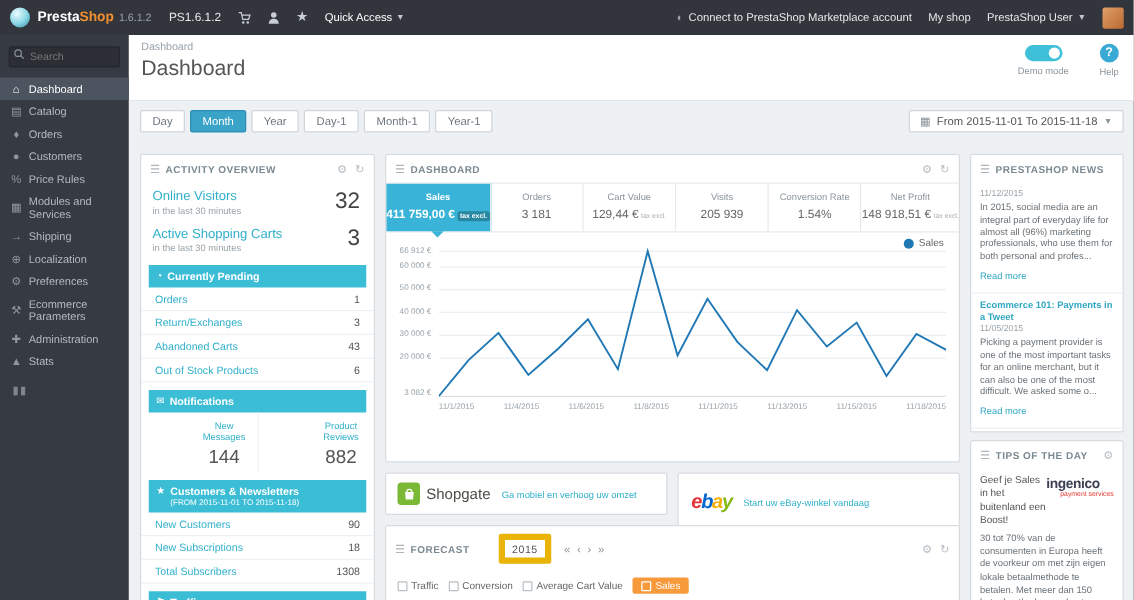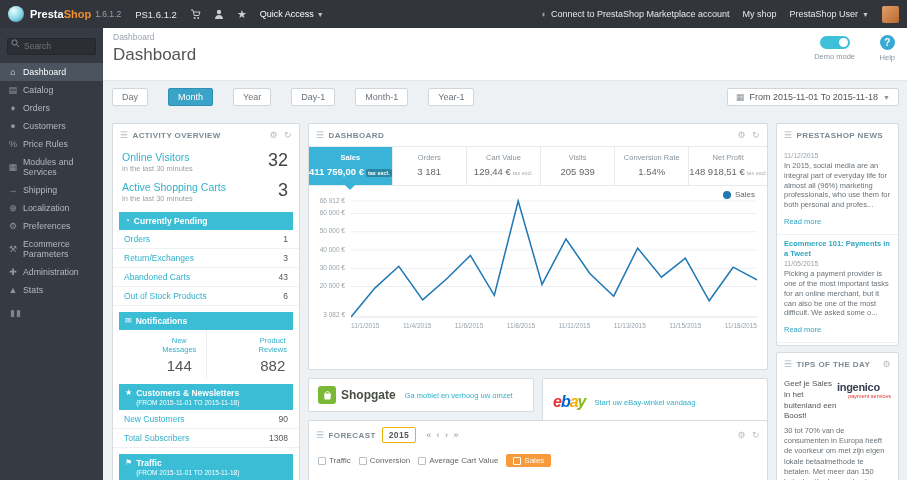--- a/index.html
+++ b/index.html
@@ -36,21 +36,21 @@
   .breadcrumb { font-size:8.5px; color:#9aa3ab; }
   .page-title { font-size:17px; color:#555; margin-top:3px; font-weight:400; }
   .demo-wrap { position:absolute; top:8px; right:52px; text-align:center; }
   .toggle { width:30px; height:13px; border-radius:7px; background:#3ec1d8; position:relative; margin:0 auto; cursor:pointer; }
   .toggle .knob { position:absolute; right:2px; top:2px; width:9px; height:9px; border-radius:50%; background:#fff; }
   .mini-label { font-size:7.5px; color:#8b959c; margin-top:3px; }
   .help-wrap { position:absolute; top:7px; right:12px; text-align:center; }
   .help-circle { width:15px; height:15px; border-radius:50%; background:#3aa9d4; color:#fff; font-size:10px; font-weight:bold; line-height:15px; text-align:center; margin:0 auto; cursor:pointer; }
 
   
-  .filters { position:absolute; top:88px; left:112px; right:8px; display:flex; gap:20px; align-items:center; }
+  .filters { position:absolute; top:88px; left:112px; right:8px; display:flex; gap:4px; align-items:center; }
   .fbtn { padding:3px 9px; background:#fff; border:1px solid #cfd5d9; border-radius:2px; color:#6c757d; font-size:9px; cursor:pointer; }
   .fbtn.active { background:#3aa3c8; border-color:#2f8fb3; color:#fff; }
   .daterange { margin-left:auto; display:flex; align-items:center; gap:5px; background:#fff; border:1px solid #cfd5d9; border-radius:2px; padding:3px 8px; font-size:9px; color:#555; cursor:pointer; }
   .cal-icon { color:#8b959c; font-size:9px; }
 
   
   .panel { position:absolute; background:#fff; border:1px solid #d8dcdf; border-radius:2px; overflow:hidden; }
   .panel-h { display:flex; align-items:center; gap:4px; padding:6px 7px; font-size:8px; font-weight:bold; color:#7b8a92; letter-spacing:.4px; }
   .ph-icon { color:#aeb6bc; font-size:9px; font-weight:normal; }
   .ph-icons { margin-left:auto; display:flex; gap:6px; color:#b6bdc3; font-size:9px; font-weight:normal; }
@@ -91,29 +91,29 @@
   .legend-dot { width:8px; height:8px; border-radius:50%; background:#1f77b4; }
   .y-axis { position:absolute; left:0; top:12px; width:38px; height:122px; }
   .y-axis div { position:absolute; right:2px; font-size:6.5px; color:#99a3aa; }
   .plot { margin:0 10px 0 42px; height:122px; }
   .plot svg { display:block; width:100%; height:122px; }
   .x-axis { margin:2px 10px 0 42px; display:flex; justify-content:space-between; font-size:6.5px; color:#99a3aa; }
 
   
   #shopgate { left:308px; top:378px; width:226px; height:34px; display:flex; align-items:center; padding:0 9px; }
   .sg-logo { width:18px; height:18px; background:#7ab835; border-radius:3px; margin-right:5px; display:flex; align-items:center; justify-content:center; flex:0 0 auto; }
-  .sg-name { font-size:12px; color:#4a4f45; font-weight:bold; }
+  .sg-name { font-size:12px; color:#4a4f45; font-weight:normal; }
   .mod-link { color:#31b0cb; font-size:7.5px; margin-left:9px; line-height:1.2; cursor:pointer; }
   #ebay { left:542px; top:378px; width:226px; height:48px; display:flex; align-items:center; padding:0 10px; }
   .ebay-logo { font-size:16px; font-weight:bold; font-style:italic; letter-spacing:-1px; }
   .ebay-logo .e1{color:#e53238;} .ebay-logo .e2{color:#0064d2;} .ebay-logo .e3{color:#f5af02;} .ebay-logo .e4{color:#86b817;}
 
   
   #forecast { left:308px; top:420px; width:460px; height:140px; }
-  .year-box { border:1px solid #eab308; border-radius:2px; padding:2px 6px; font-size:8.5px; color:#555; font-weight:bold; margin-left:2px; cursor:pointer; }
+  .year-box { border:5px solid #eab308; border-radius:2px; padding:2px 6px; font-size:8.5px; color:#555; font-weight:normal; margin-left:19px; cursor:pointer; }
   .nav-arrows { display:flex; gap:5px; margin-left:6px; color:#8b959c; font-size:9px; font-weight:normal; }
   .nav-arrows span { cursor:pointer; }
   .fc-legend { display:flex; gap:8px; align-items:center; padding:5px 9px; }
   .legend-item { display:flex; align-items:center; gap:3px; font-size:8px; color:#666; cursor:pointer; }
   .cb { width:8px; height:8px; border:1px solid #b9c0c5; background:#fff; border-radius:1px; }
   .legend-item.sales { background:#f79a3c; color:#fff; border-radius:2px; padding:2px 7px; }
   .legend-item.sales .cb { border-color:#fff; background:#f79a3c; }
 
   
   #news { left:776px; top:123px; width:123px; height:223px; }
@@ -323,20 +323,24 @@
 
     <div class="section-bar">
       <span class="sb-icon">★</span>
       <span><span>Customers &amp; Newsletters</span><span class="section-sub">(FROM 2015-11-01 TO 2015-11-18)</span></span>
     </div>
     <div class="sec-row">
         <span class="lbl">New Customers</span>
         <span class="val">90</span>
       </div>
     <div class="sec-row">
+        <span class="lbl">New Subscriptions</span>
+        <span class="val">18</span>
+      </div>
+    <div class="sec-row">
         <span class="lbl">Total Subscribers</span>
         <span class="val">1308</span>
       </div>
 
     <div class="section-bar">
       <span class="sb-icon">⚑</span>
       <span><span>Traffic</span><span class="section-sub">(FROM 2015-11-01 TO 2015-11-18)</span></span>
     </div>
 
   </div>

